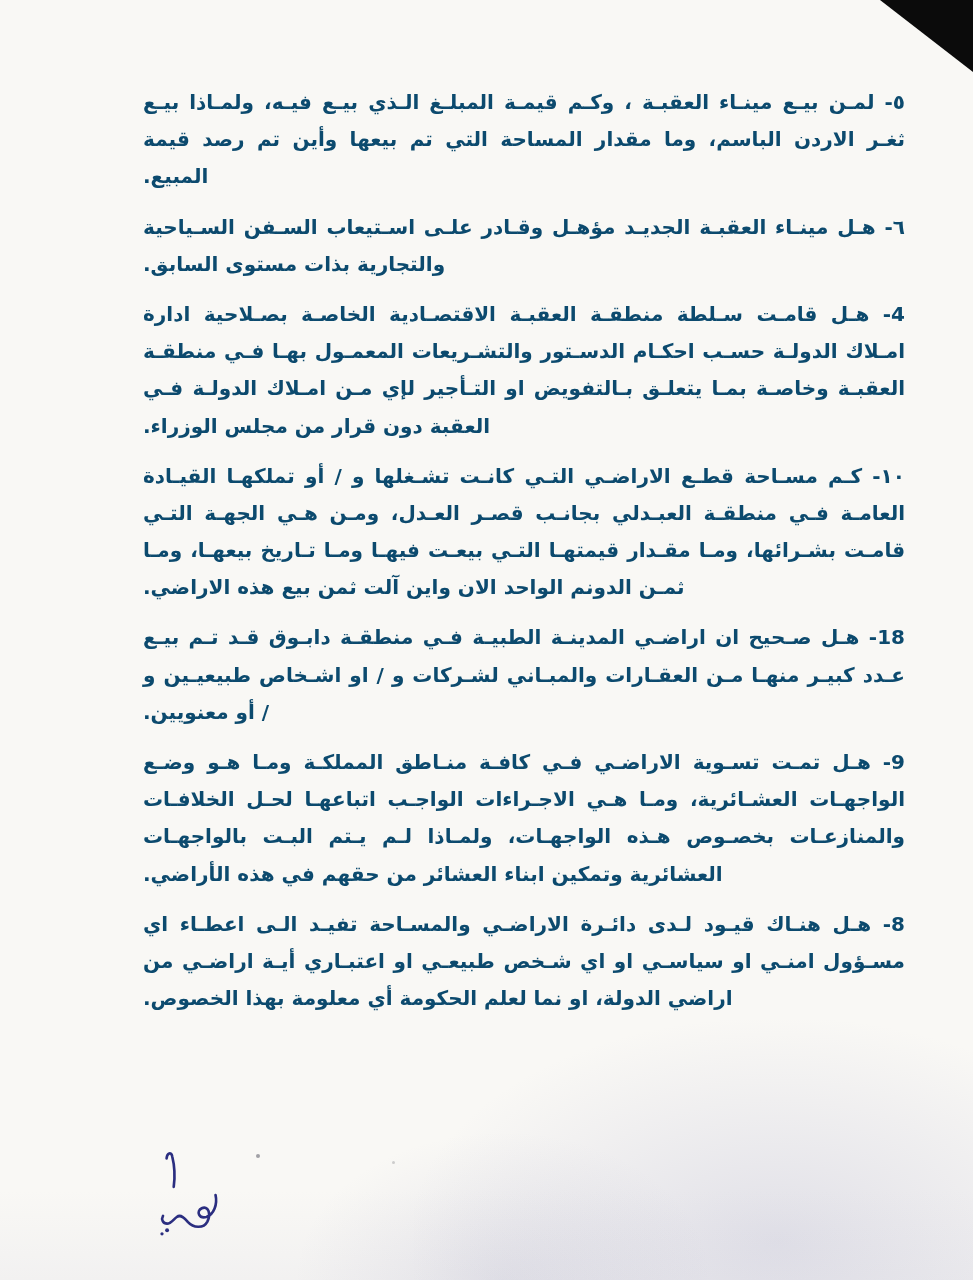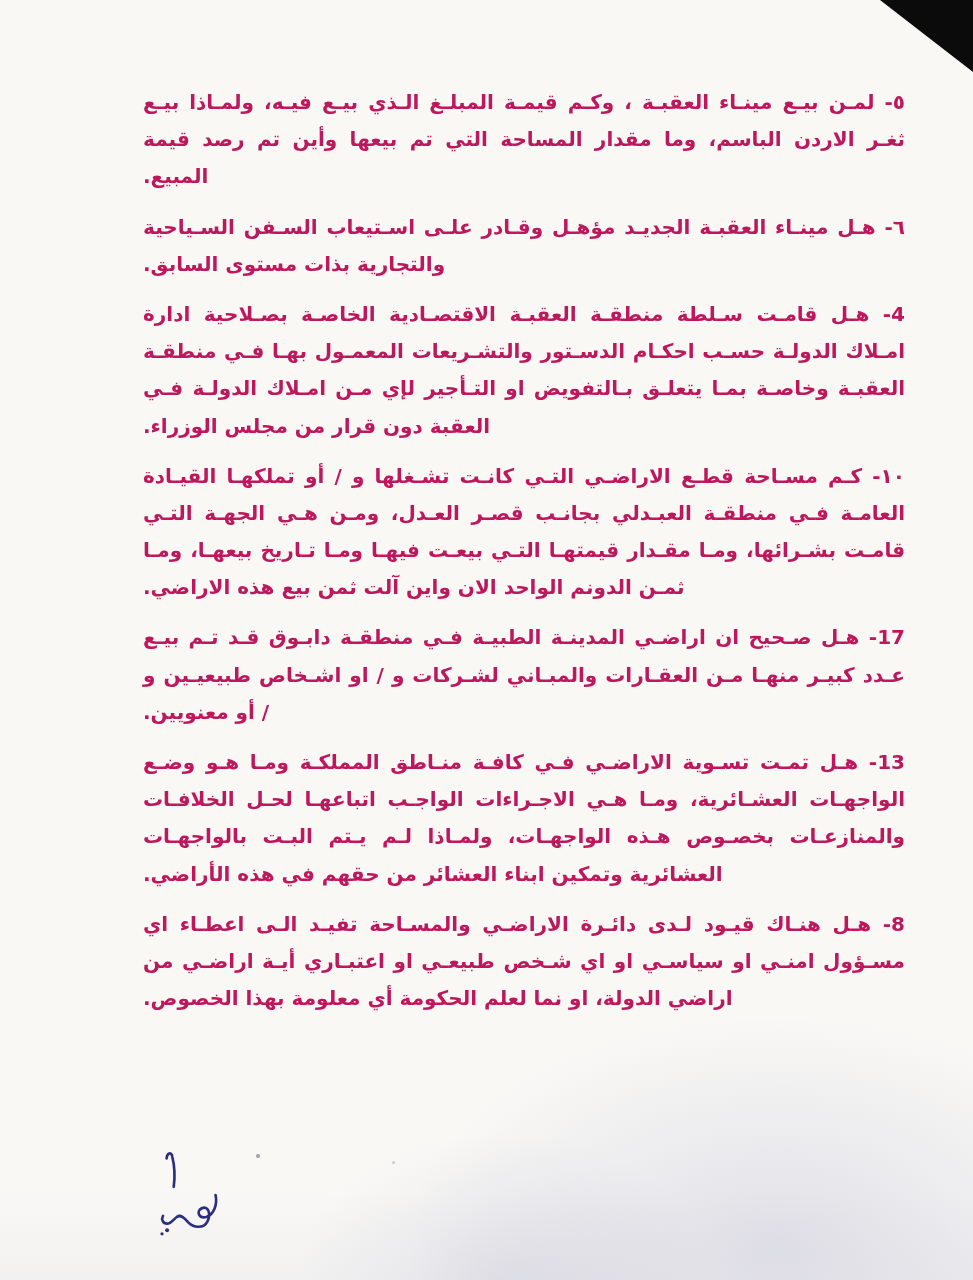--- a/index.html
+++ b/index.html
@@ -37,21 +37,21 @@
     clip-path:polygon(0 0, 100% 0, 100% 100%);
   }
   
   .content{
     position:absolute;
     top:84px;left:143px;right:68px;
     direction:rtl;
     unicode-bidi:embed;
     text-align:justify;
     text-align-last:left;
-    color:#be185d;
+    color:#0c4a6e;
     font-size:20px;
     font-weight:700;
     line-height:1.86;
     letter-spacing:0.2px;
   }
   .content p{margin:0 0 13px 0;}
   
   .signature{
     position:absolute;left:140px;top:1142px;width:96px;height:102px;
   }
@@ -73,22 +73,22 @@
   <div class="shade-b"></div>
   <div class="shade-c"></div>
 
   <div class="corner" style="background: rgb(11, 11, 11);"></div>
 
   <div class="content">
     <p>٥- لمـن بيـع مينـاء العقبـة ، وكـم قيمـة المبلـغ الـذي بيـع فيـه، ولمـاذا بيـع ثغـر الاردن الباسم، وما مقدار المساحة التي تم بيعها وأين تم رصد قيمة المبيع.</p>
     <p>٦- هـل مينـاء العقبـة الجديـد مؤهـل وقـادر علـى اسـتيعاب السـفن السـياحية والتجارية بذات مستوى السابق.</p>
     <p>4- هـل قامـت سـلطة منطقـة العقبـة الاقتصـادية الخاصـة بصـلاحية ادارة امـلاك الدولـة حسـب احكـام الدسـتور والتشـريعات المعمـول بهـا فـي منطقـة العقبـة وخاصـة بمـا يتعلـق بـالتفويض او التـأجير لإي مـن امـلاك الدولـة فـي العقبة دون قرار من مجلس الوزراء.</p>
     <p>١٠- كـم مسـاحة قطـع الاراضـي التـي كانـت تشـغلها و / أو تملكهـا القيـادة العامـة فـي منطقـة العبـدلي بجانـب قصـر العـدل، ومـن هـي الجهـة التـي قامـت بشـرائها، ومـا مقـدار قيمتهـا التـي بيعـت فيهـا ومـا تـاريخ بيعهـا، ومـا ثمـن الدونم الواحد الان واين آلت ثمن بيع هذه الاراضي.</p>
-    <p>17- هـل صـحيح ان اراضـي المدينـة الطبيـة فـي منطقـة دابـوق قـد تـم بيـع عـدد كبيـر منهـا مـن العقـارات والمبـاني لشـركات و / او اشـخاص طبيعيـين و / أو معنويين.</p>
-    <p>13- هـل تمـت تسـوية الاراضـي فـي كافـة منـاطق المملكـة ومـا هـو وضـع الواجهـات العشـائرية، ومـا هـي الاجـراءات الواجـب اتباعهـا لحـل الخلافـات والمنازعـات بخصـوص هـذه الواجهـات، ولمـاذا لـم يـتم البـت بالواجهـات العشائرية وتمكين ابناء العشائر من حقهم في هذه الأراضي.</p>
+    <p>18- هـل صـحيح ان اراضـي المدينـة الطبيـة فـي منطقـة دابـوق قـد تـم بيـع عـدد كبيـر منهـا مـن العقـارات والمبـاني لشـركات و / او اشـخاص طبيعيـين و / أو معنويين.</p>
+    <p>9- هـل تمـت تسـوية الاراضـي فـي كافـة منـاطق المملكـة ومـا هـو وضـع الواجهـات العشـائرية، ومـا هـي الاجـراءات الواجـب اتباعهـا لحـل الخلافـات والمنازعـات بخصـوص هـذه الواجهـات، ولمـاذا لـم يـتم البـت بالواجهـات العشائرية وتمكين ابناء العشائر من حقهم في هذه الأراضي.</p>
     <p>8- هـل هنـاك قيـود لـدى دائـرة الاراضـي والمسـاحة تفيـد الـى اعطـاء اي مسـؤول امنـي او سياسـي او اي شـخص طبيعـي او اعتبـاري أيـة اراضـي من اراضي الدولة، او نما لعلم الحكومة أي معلومة بهذا الخصوص.</p>
   </div>
 
   <svg class="signature" viewBox="0 0 90 100" xmlns="http://www.w3.org/2000/svg" aria-hidden="true">
 
     <path class="sig" d="M31 44 C32.5 33 31.5 22 29.5 14 C28.6 9.5 24.5 10.5 24 16" style="stroke: rgb(43, 46, 128);"></path>
 
     <path class="sig" d="M72 52 C74 61 70.5 71 63 73.5 C56 75.5 52.5 68 58.5 65 C64.5 62 68 70 64 78 C60 85.5 50 84 45 78.5 C42 75 38 70.5 34 73.5 C30.5 76 28.5 80 24.5 80 C20.5 80 18.5 76 20.5 72.5" style="stroke: rgb(43, 46, 128);"></path>
 
     <circle class="sig-dot" cx="24.5" cy="86.5" r="1.9" style="fill: rgb(43, 46, 128);"></circle>

